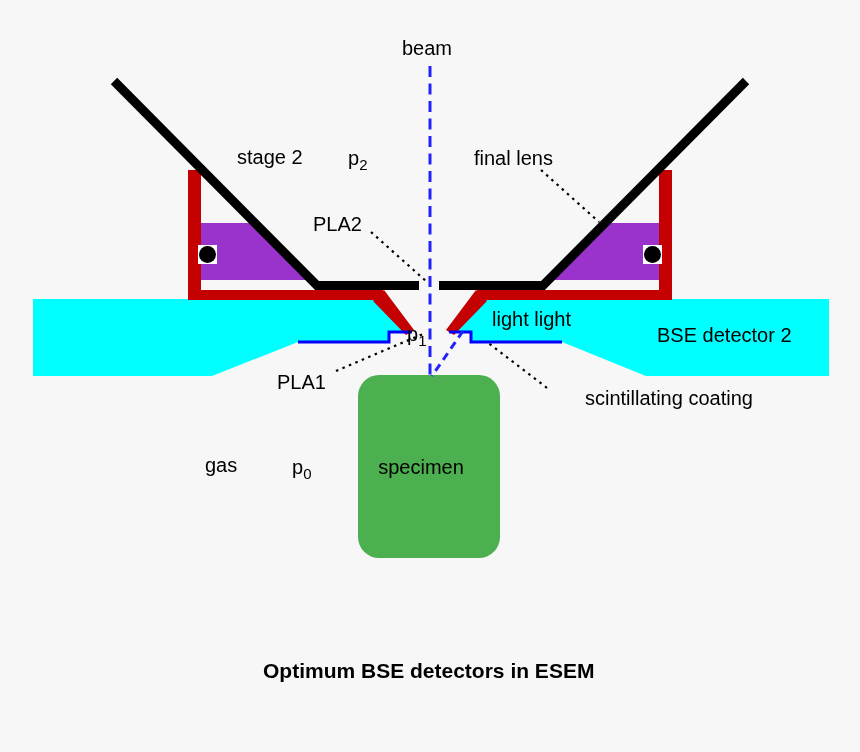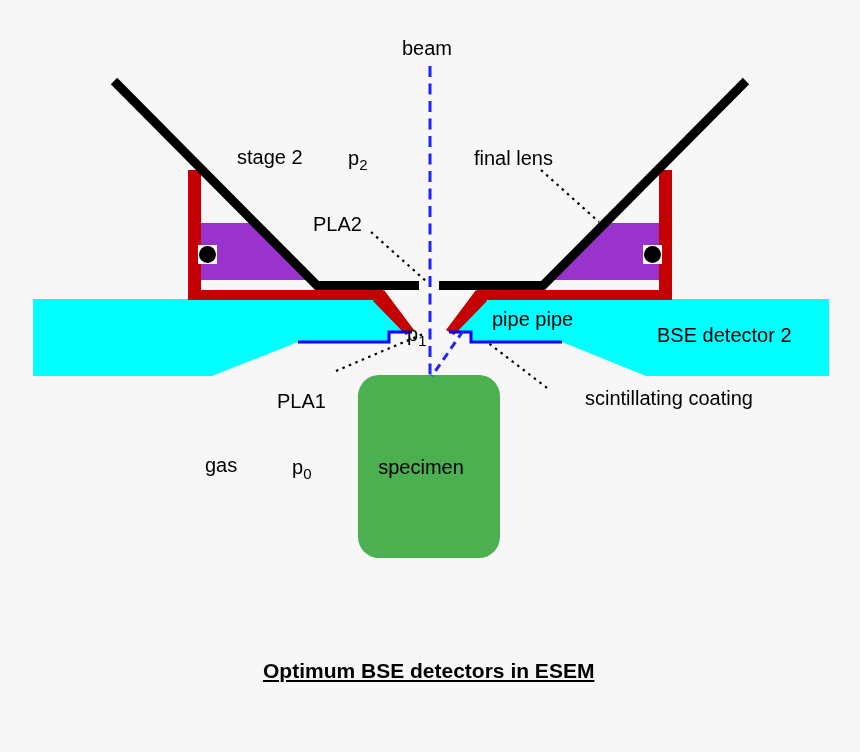--- a/index.html
+++ b/index.html
@@ -69,22 +69,22 @@
     <line class="leader" x1="336" y1="371" x2="423" y2="334"></line>
     <line class="leader" x1="547" y1="388" x2="487" y2="342"></line>
   </svg>
 
   <div class="lbl" style="left:402px;top:37px;">beam</div>
   <div class="lbl" style="left:237px;top:146px;">stage 2</div>
   <div class="lbl" style="left:348px;top:147px;"><span>p</span><sub class="sb">2</sub></div>
   <div class="lbl" style="left:466px;top:147px;margin-left:8px;">final lens</div>
   <div class="lbl" style="left:313px;top:213px;text-align:right;">PLA2</div>
   <div class="lbl" style="left:407px;top:295px;margin-top:28px;"><span>p</span><sub class="sb">1</sub></div>
-  <div class="lbl" style="left:492px;top:308px;">pipe pipe</div>
+  <div class="lbl" style="left:492px;top:308px;">light light</div>
   <div class="lbl" style="left:657px;top:324px;">BSE detector 2</div>
-  <div class="lbl" style="left:277px;top:390px;">PLA1</div>
+  <div class="lbl" style="left:277px;top:371px;">PLA1</div>
   <div class="lbl" style="left:545px;top:387px;margin-left:40px;">scintillating coating</div>
   <div class="lbl" style="left:205px;top:454px;">gas</div>
   <div class="lbl" style="left:292px;top:456px;"><span>p</span><sub class="sb">0</sub></div>
   <div class="lbl ctr" style="left:358px;top:456px;width:126px;">specimen</div>
-  <div class="ttl" style="left:263px;top:659px;text-decoration:underline;">Optimum BSE detectors in ESEM</div>
+  <div class="ttl" style="left:263px;top:659px;">Optimum BSE detectors in ESEM</div>
 
 </div>
 
 </body></html>

